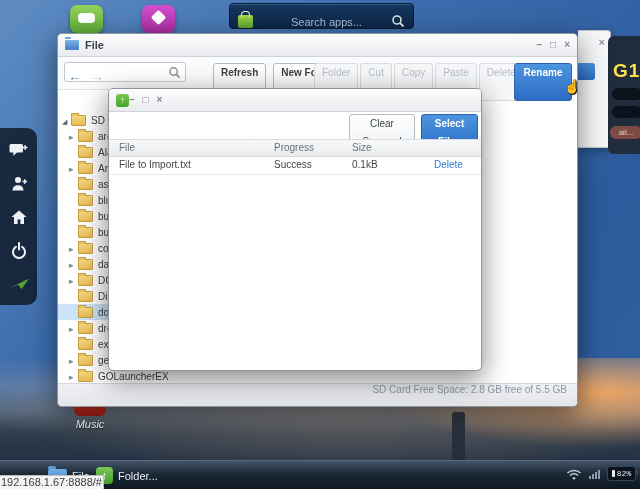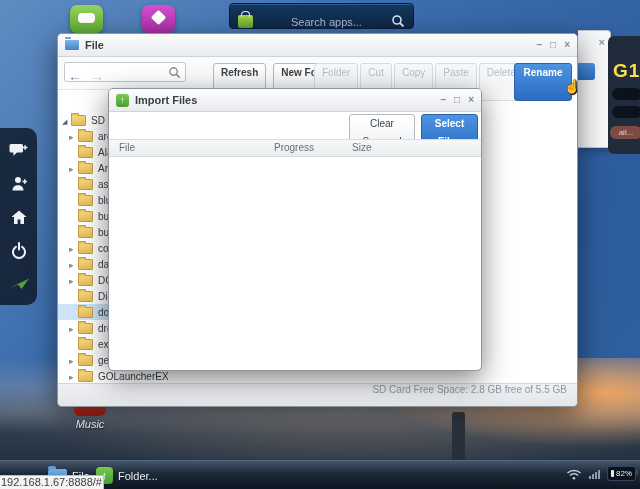--- a/index.html
+++ b/index.html
@@ -98,21 +98,21 @@
     background:linear-gradient(#48596e 0%,#24324200 0),linear-gradient(#44556a 0%,#1c2937 45%,#0d1722 100%);border-top:1px solid #55677c;box-sizing:border-box;}
   .tbitem{position:absolute;top:3px;height:23px;display:flex;align-items:center;gap:5px;color:#e6ecf2;font-size:11px;}
   .tbitem.t1{left:48px;}
   .tbitem.t2{left:96px;}
   .tbfold{width:19px;height:14px;background:linear-gradient(#74aee4,#3f7ec2);border-radius:2px;position:relative;flex:none;}
   .tbfold::before{content:"";position:absolute;top:-3px;left:0;width:8px;height:3px;background:#5e9cd8;border-radius:2px 2px 0 0;}
   .tbimp{width:17px;height:17px;border-radius:4px;background:linear-gradient(#7cc853,#469f2e);color:#fff;font-size:11px;font-weight:bold;text-align:center;line-height:17px;flex:none;}
   .tray{position:absolute;right:4px;top:5px;display:flex;align-items:center;gap:7px;}
   .sigbars{display:flex;align-items:flex-end;gap:1px;height:10px;}
   .sigbars i{display:block;width:2px;background:#8b9cac;}
-  .batt{width:27px;height:13px;background:#0a121b;border:1px solid #35465a;border-radius:3px;position:relative;display:flex;align-items:center;justify-content:center;gap:2px;}
+  .batt{width:27px;height:13px;background:#0a121b;border:1px solid #35465a;border-radius:3px;position:relative;display:flex;align-items:center;justify-content:center;gap:2px;font-family:Liberation Mono, monospace;}
   .batt::after{content:"";position:absolute;right:-3px;top:3px;width:2px;height:5px;background:#35465a;}
   .batt .bolt{width:3px;height:7px;background:#e8eef4;border-radius:1px;}
   .batt .pct{font-size:8px;color:#e8eef4;}
   .urltip{position:absolute;left:0;top:475px;height:14px;line-height:13px;background:#f4f4f4;border:1px solid #bdbdbd;border-left:none;border-bottom:none;padding:0 1px;font-size:11px;color:#3c3c3c;z-index:41;text-align:center;}
 </style>
 </head>
 <body>
 
 <div class="stage">
   <div class="horizon"></div>
@@ -307,35 +307,40 @@
     </div>
 
     <div class="statusbar">
       <span>SD Card Free Space: 2.8 GB free of 5.5 GB</span>
     </div>
   </div>
 
   <div class="window impdlg">
     <div class="tbar">
       <span class="gico">↑</span>
-      <span class="ttl">Import Files</span>
       <span class="wctl">
         <span>–</span>
         <span>□</span>
         <span>×</span>
       </span>
     </div>
     <div class="actrow">
       <span class="btn clear">Clear Succeed</span>
       <span class="btn selfiles">Select Files</span>
     </div>
     <div class="thead">
       <span class="col-name">File</span>
       <span class="col-prog">Progress</span>
       <span class="col-size">Size</span>
+    </div>
+    <div class="trow">
+      <span class="col-name">File to Import.txt</span>
+      <span class="col-prog">Success</span>
+      <span class="col-size">0.1kB</span>
+      <span class="col-act">Delete</span>
     </div>
   </div>
 
   <div class="musicic"></div>
   <div class="musiclbl">Music</div>
 
   <div class="taskbar">
     <div class="tbitem t1">
       <span class="tbfold"></span>
       <span>File</span>

